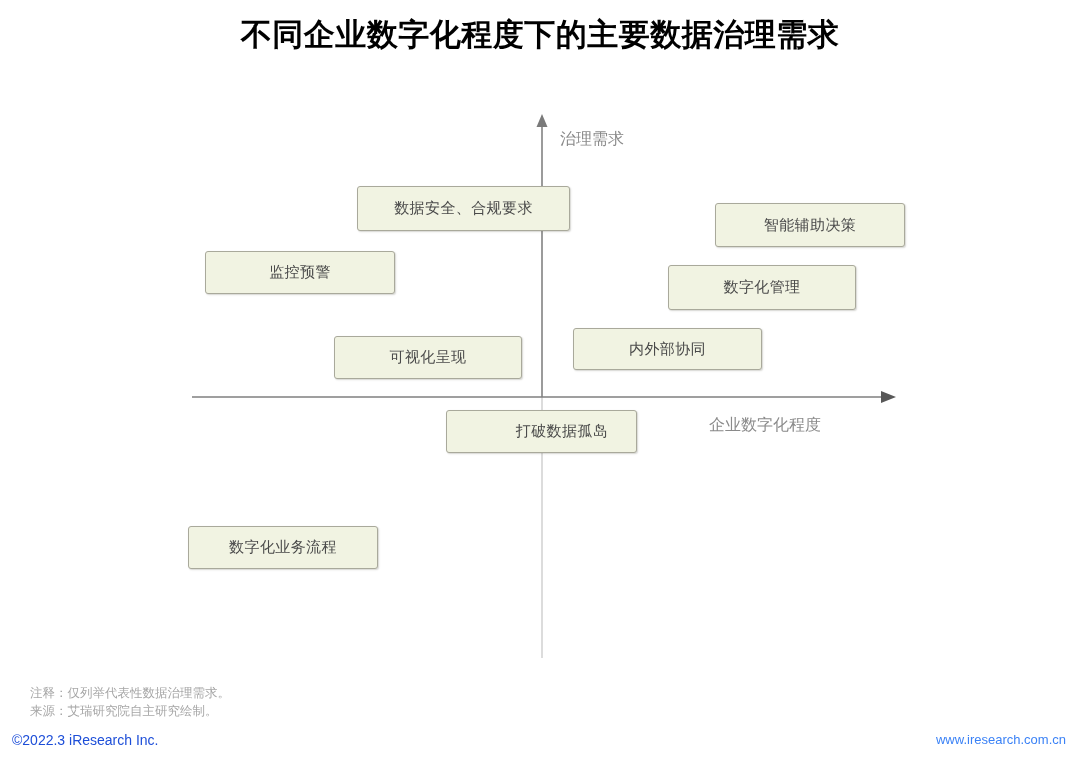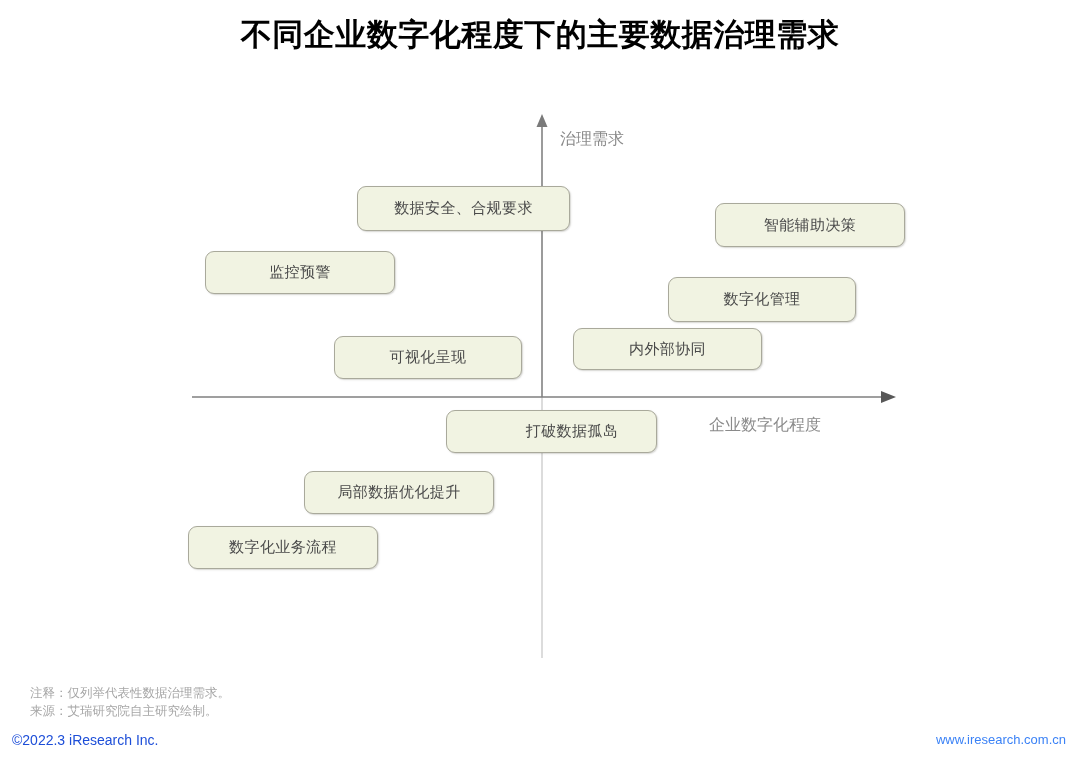--- a/index.html
+++ b/index.html
@@ -55,21 +55,21 @@
   }
   .axis-label.y-label { left: 560px; top: 129px; }
   .axis-label.x-label { left: 709px; top: 415px; }
 
   
   .node {
     position: absolute;
     box-sizing: border-box;
     background: #f1f3e2;
     border: 1px solid #a9a99b;
-    border-radius: 9px;
+    border-radius: 3px;
     display: flex;
     align-items: center;
     justify-content: center;
     font-size: 15px;
     color: #4a4a4a;
     white-space: nowrap;
     letter-spacing: 0.4px;
     box-shadow: 1px 1px 1.5px rgba(120,120,110,0.30);
   }
 
@@ -129,25 +129,24 @@
 
     <polygon points="896,397 881,391 881,403" fill="#585858"></polygon>
   </svg>
 
   <div class="axis-label y-label">治理需求</div>
   <div class="axis-label x-label">企业数字化程度</div>
 
   <div class="node" style="left: 357px; top: 186px; width: 213px; height: 45px;">数据安全、合规要求</div>
   <div class="node" style="left: 715px; top: 203px; width: 190px; height: 44px;">智能辅助决策</div>
   <div class="node" style="left: 205px; top: 251px; width: 190px; height: 43px;">监控预警</div>
-  <div class="node" style="left: 668px; top: 265px; width: 188px; height: 45px; margin-top: 12px;">数字化管理</div>
+  <div class="node" style="left: 668px; top: 265px; width: 188px; height: 45px;">数字化管理</div>
   <div class="node" style="left: 573px; top: 328px; width: 189px; height: 42px;">内外部协同</div>
   <div class="node" style="left: 334px; top: 336px; width: 188px; height: 43px;">可视化呈现</div>
-  <div class="node" style="left: 446px; top: 410px; width: 211px; height: 43px; padding-left: 41px;">打破数据孤岛</div>
-  <div class="node" style="left: 304px; top: 471px; width: 190px; height: 43px;">局部数据优化提升</div>
+  <div class="node" style="left: 446px; top: 410px; width: 191px; height: 43px; padding-left: 41px;">打破数据孤岛</div>
   <div class="node" style="left: 188px; top: 526px; width: 190px; height: 43px;">数字化业务流程</div>
 
 </div>
 
 <div class="footnotes">
   <div>注释：仅列举代表性数据治理需求。</div>
   <div>来源：艾瑞研究院自主研究绘制。</div>
 </div>
 
 <div class="footer">

